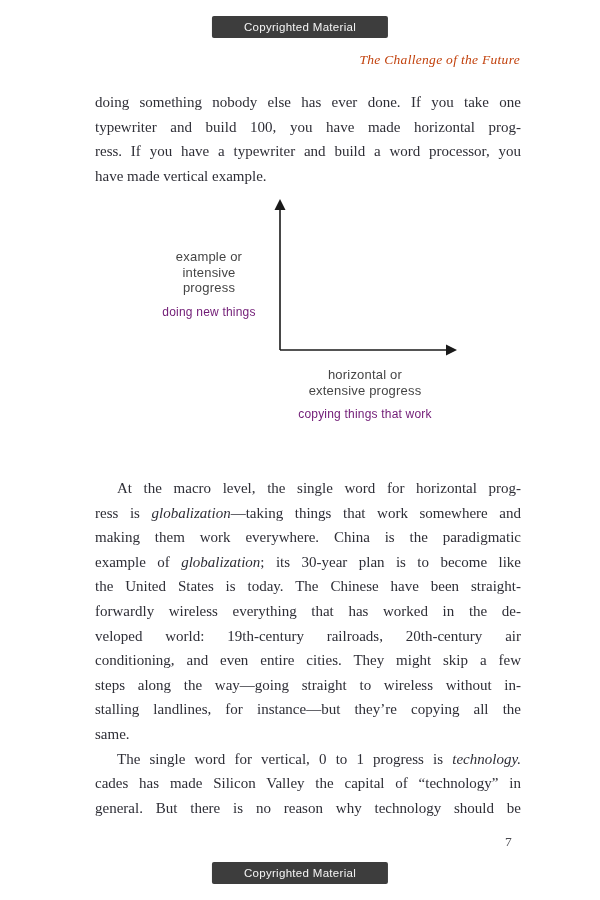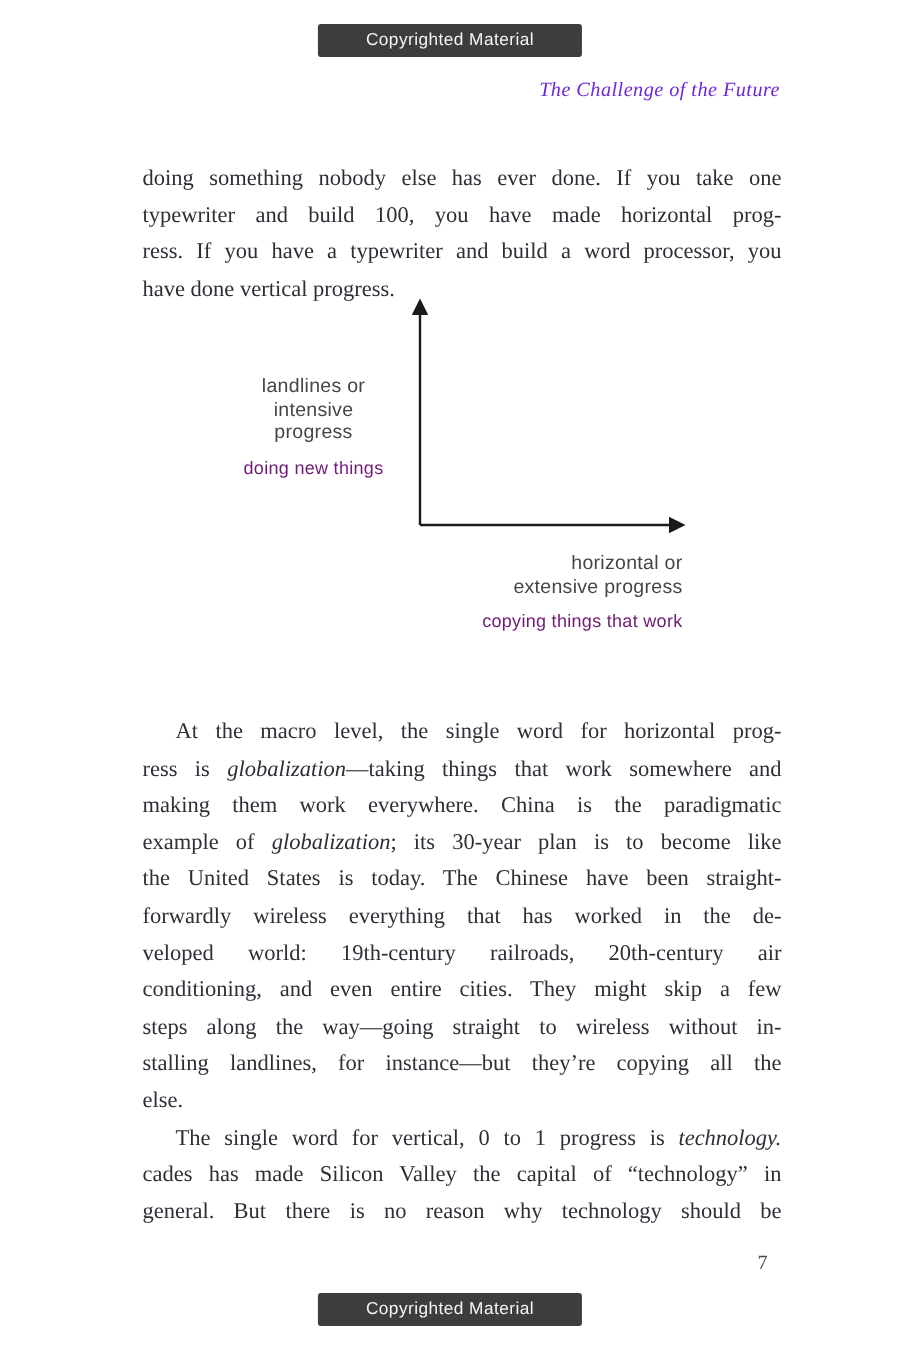--- a/index.html
+++ b/index.html
@@ -26,32 +26,32 @@
     white-space: nowrap;
   }
   .banner.top { top: 16px; }
   .banner.bottom { top: 862px; }
   .running-header {
     position: absolute;
     top: 52px;
     right: 80px;
     font-style: italic;
     font-size: 13.5px;
-    color: #6d28d9;
+    color: #c2410c;
     letter-spacing: 0.3px;
   }
   .text-block {
     position: absolute;
     left: 95px;
     width: 426px;
     font-size: 15px;
     line-height: 24.6px;
     color: #2e2e36;
   }
-  #text-block-1 { top: 107px; }
+  #text-block-1 { top: 90px; }
   #text-block-2 { top: 476px; }
   .line { text-align: justify; text-align-last: justify; white-space: nowrap; }
   .line.nojust { text-align: left; text-align-last: left; }
   .line.first { text-indent: 22px; }
   .it { font-style: italic; }
   .diagram {
     position: absolute;
     left: 95px;
     top: 195px;
     width: 426px;
@@ -67,21 +67,21 @@
     line-height: 15.5px;
     letter-spacing: 0.2px;
   }
   .diag-label .sub {
     margin-top: 9px;
     font-size: 12px;
     color: #701a75;
     letter-spacing: 0.2px;
   }
   #v-label { left: 39px; top: 54px; width: 150px; }
-  #h-label { left: 180px; top: 172px; width: 180px; text-align: right; }
+  #h-label { left: 180px; top: 172px; width: 180px; }
   .page-number {
     position: absolute;
     left: 505px;
     top: 834px;
     font-size: 13.5px;
     color: #4a4a50;
   }
 </style>
 </head>
 <body>
@@ -90,36 +90,36 @@
 
   <div class="banner top">Copyrighted Material</div>
 
   <div class="running-header">The Challenge of the Future</div>
 
   <div class="text-block" id="text-block-1">
       <div>
         <div class="line"><span>doing something nobody else has ever done. If you take one</span></div>
         <div class="line"><span>typewriter and build 100, you have made horizontal prog-</span></div>
         <div class="line"><span>ress. If you have a typewriter and build a word processor, you</span></div>
-        <div class="line nojust"><span>have done vertical progress.</span></div>
+        <div class="line nojust"><span>have made vertical example.</span></div>
       </div>
     </div>
 
   <div class="diagram">
     <svg class="axis-svg" width="426" height="250" viewBox="0 0 426 250">
 
       <line x1="185" y1="155" x2="185" y2="14" stroke="#1a1a1a" stroke-width="1.6"></line>
       <polygon points="185,4 179.5,15 190.5,15" fill="#1a1a1a"></polygon>
 
       <line x1="185" y1="155" x2="352" y2="155" stroke="#1a1a1a" stroke-width="1.6"></line>
       <polygon points="362,155 351,149.5 351,160.5" fill="#1a1a1a"></polygon>
     </svg>
 
     <div class="diag-label" id="v-label">
-      <div>landlines or</div>
+      <div>example or</div>
       <div>intensive</div>
       <div>progress</div>
       <div class="sub">doing new things</div>
     </div>
 
     <div class="diag-label" id="h-label">
       <div>horizontal or</div>
       <div>extensive progress</div>
       <div class="sub">copying things that work</div>
     </div>
@@ -130,21 +130,21 @@
         <div class="line first"><span>At the macro level, the single word for horizontal prog-</span></div>
         <div class="line"><span>ress is </span><span class="it">globalization</span><span>—taking things that work somewhere and</span></div>
         <div class="line"><span>making them work everywhere. China is the paradigmatic</span></div>
         <div class="line"><span>example of </span><span class="it">globalization</span><span>; its 30-year plan is to become like</span></div>
         <div class="line"><span>the United States is today. The Chinese have been straight-</span></div>
         <div class="line"><span>forwardly wireless everything that has worked in the de-</span></div>
         <div class="line"><span>veloped world: 19th-century railroads, 20th-century air</span></div>
         <div class="line"><span>conditioning, and even entire cities. They might skip a few</span></div>
         <div class="line"><span>steps along the way—going straight to wireless without in-</span></div>
         <div class="line"><span>stalling landlines, for instance—but they’re copying all the</span></div>
-        <div class="line nojust"><span>else.</span></div>
+        <div class="line nojust"><span>same.</span></div>
       </div>
       <div>
         <div class="line first"><span>The single word for vertical, 0 to 1 progress is </span><span class="it">technology.</span></div>
         <div class="line"><span>cades has made Silicon Valley the capital of “technology” in</span></div>
         <div class="line"><span>general. But there is no reason why technology should be</span></div>
       </div>
     </div>
 
   <div class="page-number">7</div>
 

